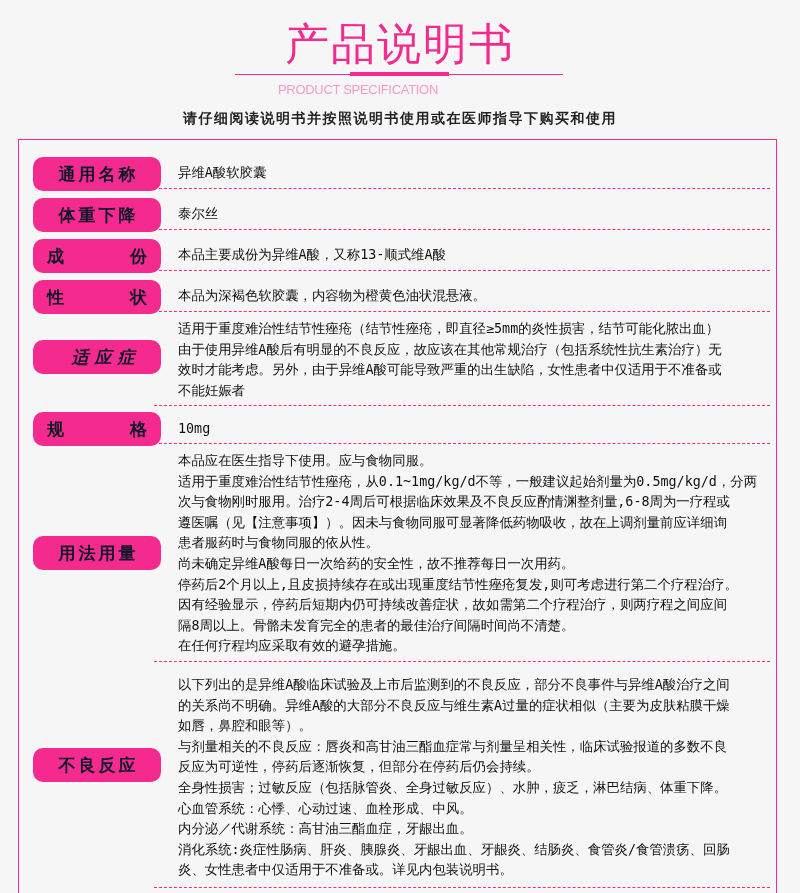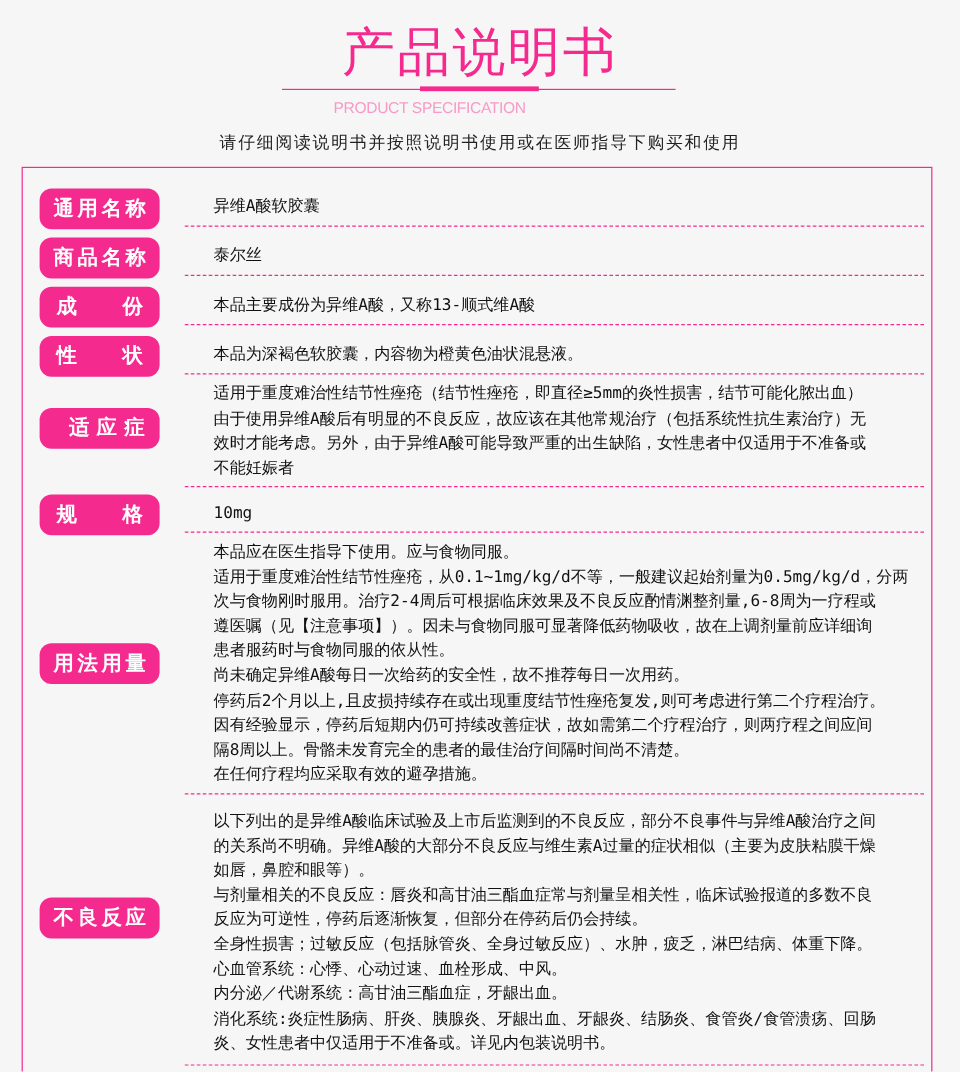--- a/index.html
+++ b/index.html
@@ -20,35 +20,35 @@
   .title-rule-thick {
     position:absolute; left:350px; top:72px; width:99px; height:4px; background:#f52a8e;
   }
   .subtitle-en {
     position:absolute; left:0; width:716px; top:82px; text-align:center;
     font-family:"Liberation Sans", sans-serif;
     font-size:13px; color:#f79ac6; letter-spacing:-0.3px;
   }
   .notice {
     position:absolute; left:0; width:800px; top:110px; text-align:center;
-    font-size:14px; color:#222; letter-spacing:1.5px;
+    font-size:14px; color:#222; letter-spacing:1.5px;font-weight:bold;
   }
   .box {
     position:absolute; left:18px; top:139px; width:759px; height:770px;
     border:1.5px solid #f52a8e; box-sizing:border-box;
   }
   .badge {
-    position:absolute; left:33px; width:100px; height:34px;
-    background:#f52a8e; border-radius:10px; color:#ffffff;
+    position:absolute; left:33px; width:128px; height:34px;
+    background:#f52a8e; border-radius:10px; color:#0f172a;
     font-size:17px; font-weight:bold; line-height:34px;
     box-sizing:border-box; padding:0 14px;
     display:flex; justify-content:space-between; align-items:center;
   }
   .badge.four { justify-content:center; letter-spacing:3px; padding:0 0 0 3px; }
-  .badge.three { justify-content:center; letter-spacing:6px; padding:0 0 0 18px; }
+  .badge.three { justify-content:center; letter-spacing:6px; padding:0 0 0 18px;font-style:italic; }
   .content {
     position:absolute; left:154px; width:620px;
     font-family:"DejaVu Sans Mono", "Liberation Mono", monospace;
     font-size:13.4px; line-height:20.6px; color:#111;margin-left:24px;
   }
   .content p { margin:0; }
   .dash {
     position:absolute; left:154px; width:616px; height:0;
     border-top:1.3px dashed #f52a8e;
   }
@@ -63,21 +63,21 @@
 <div class="notice">请仔细阅读说明书并按照说明书使用或在医师指导下购买和使用</div>
 
 <div class="box"></div>
 
 <div class="badge four" style="top:157px">通用名称</div>
 <div class="content" style="top:163px">
   <p>异维A酸软胶囊</p>
 </div>
 <div class="dash" style="top:188px"></div>
 
-<div class="badge four" style="top:198px">商品名称</div>
+<div class="badge four" style="top:198px">体重下降</div>
 <div class="content" style="top:204px">
   <p>泰尔丝</p>
 </div>
 <div class="dash" style="top:229px"></div>
 
 <div class="badge" style="top:239px">
   <span>成</span>
   <span>份</span>
 </div>
 <div class="content" style="top:245px">

